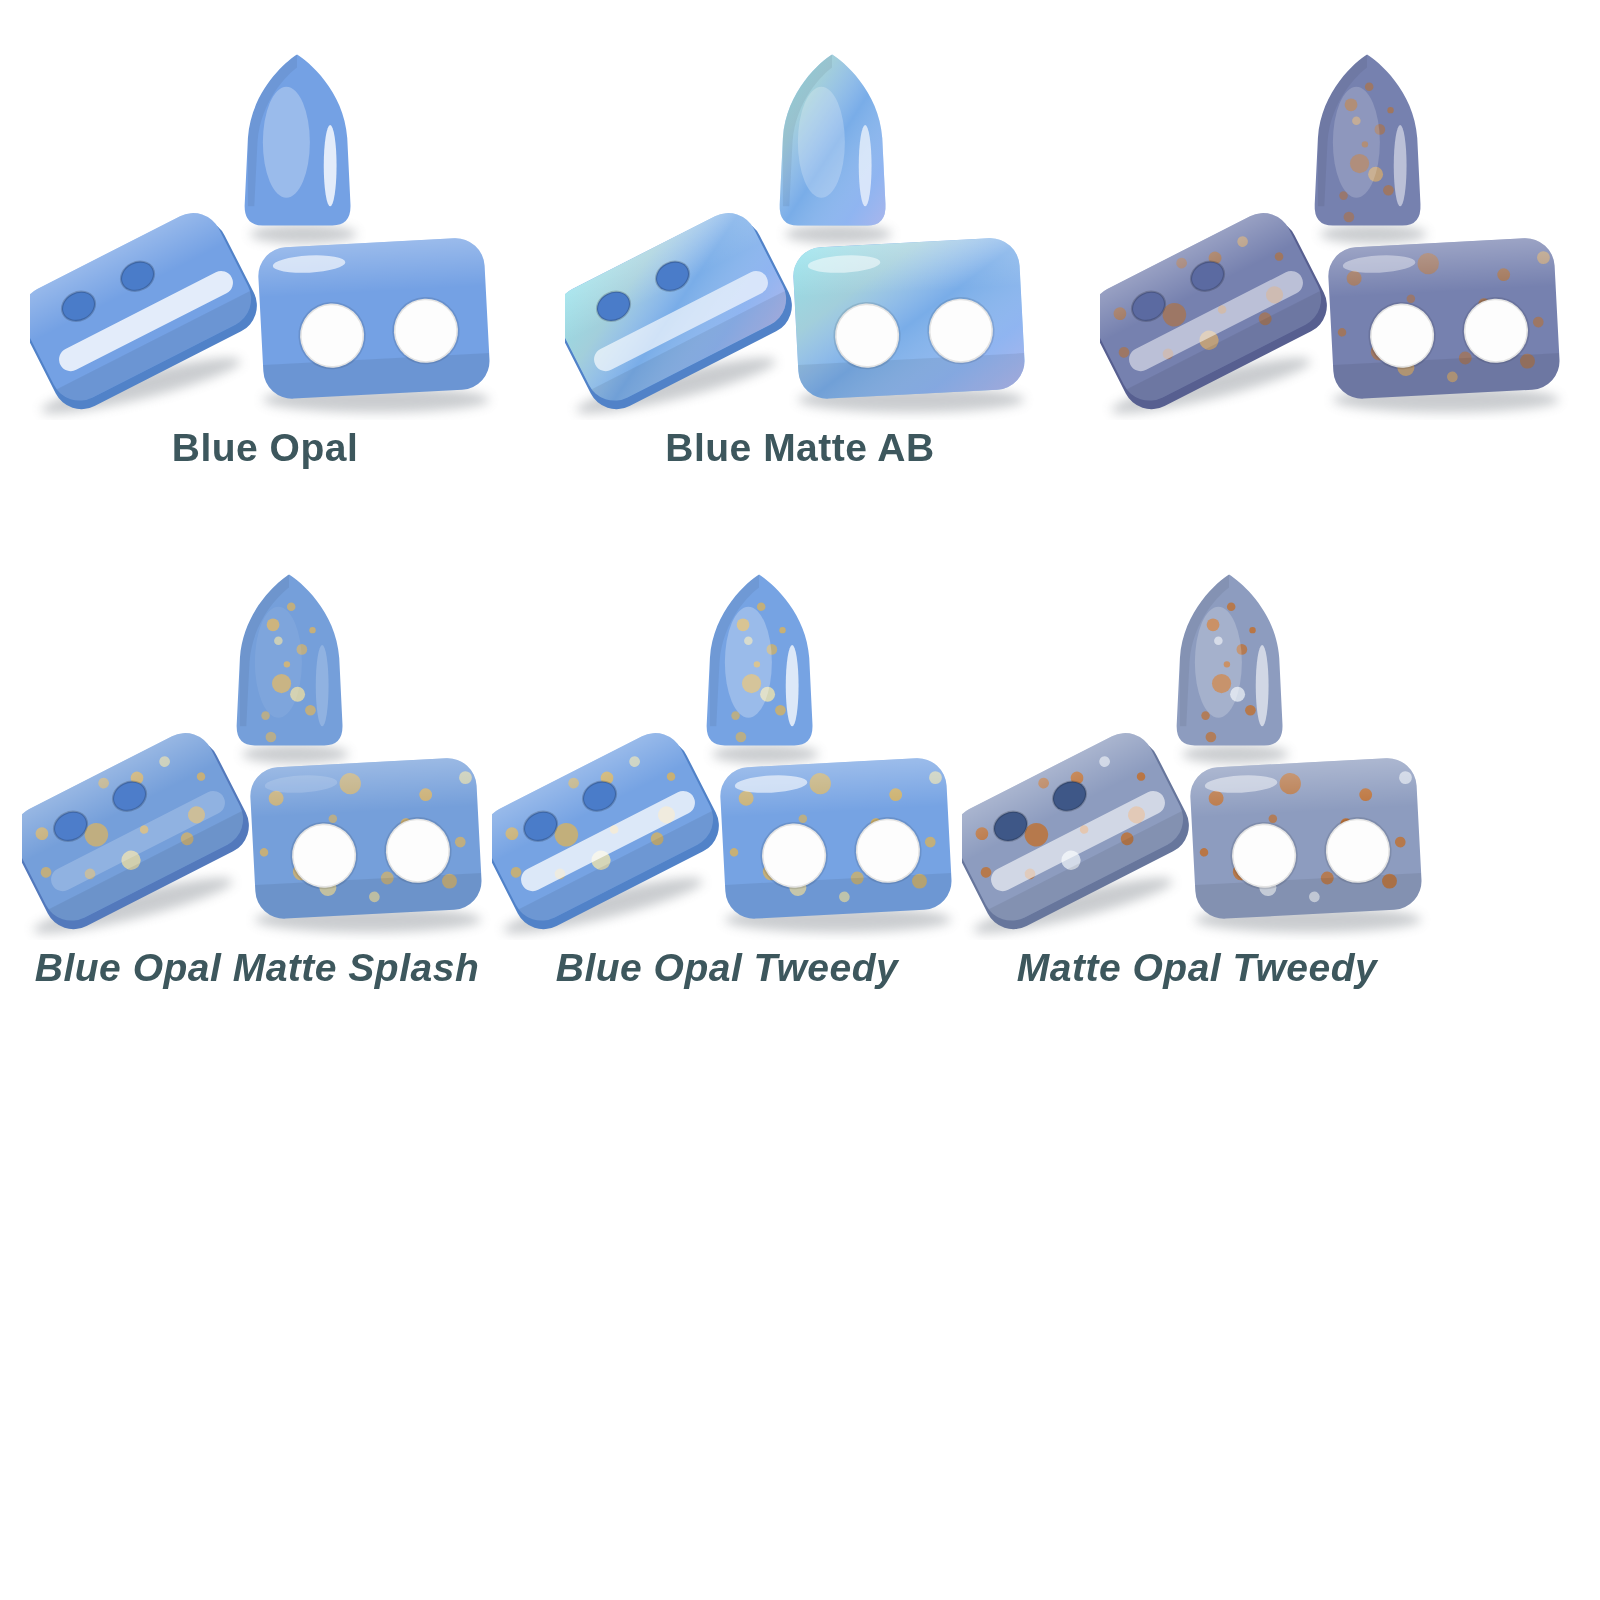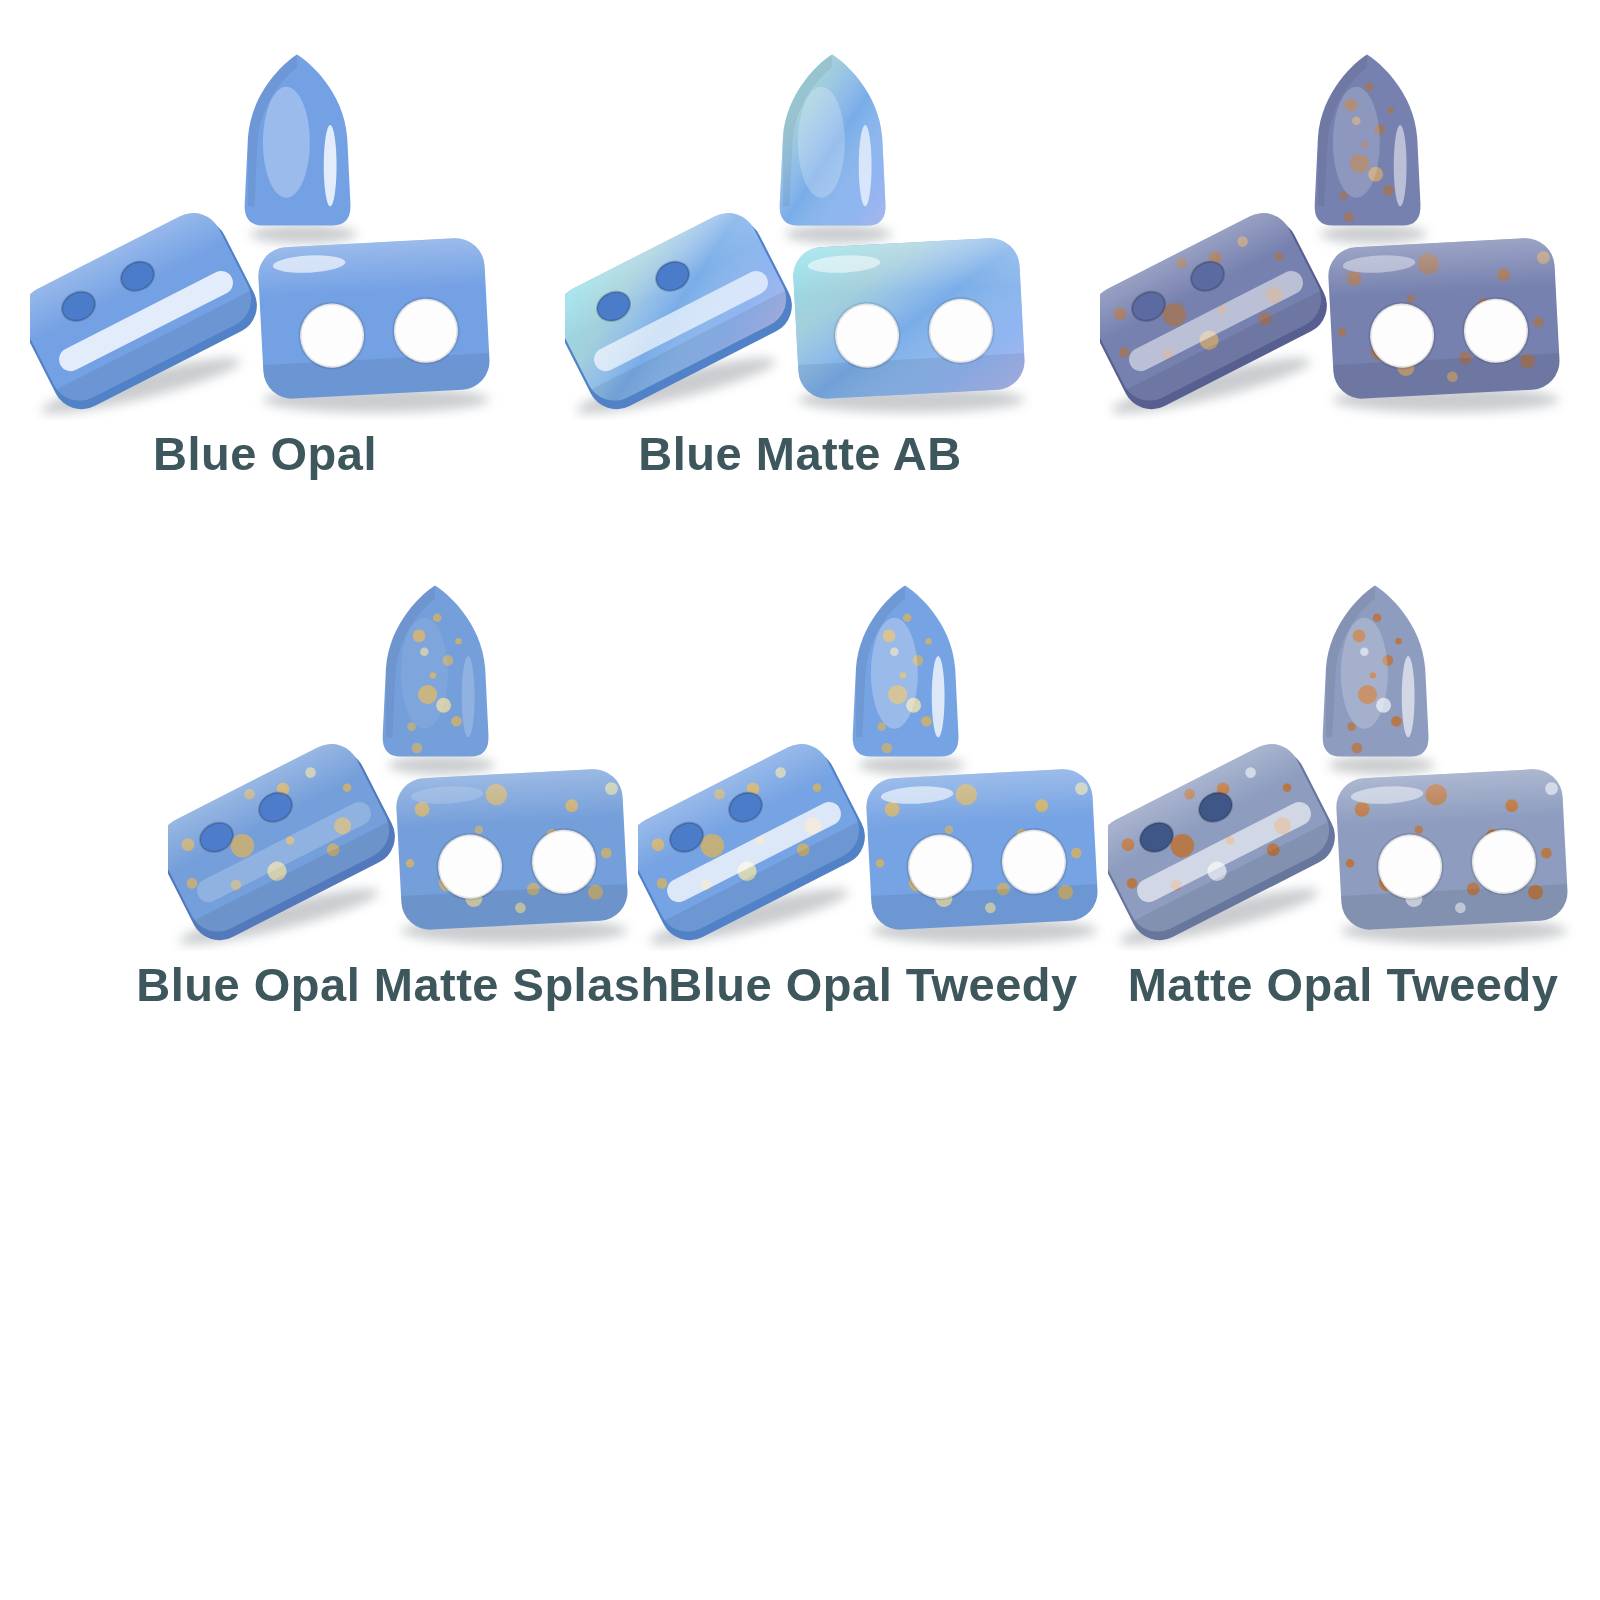--- a/index.html
+++ b/index.html
@@ -16,39 +16,39 @@
     height: 1600px;
     background: var(--page-bg, #ffffff);
     position: relative;
   }
   .row {
     display: flex;
     align-items: flex-start;
   }
   .row1 { justify-content: space-between; padding: 0 30px; margin-top: 46px; }
   .row2 { justify-content: center; gap: 150px; margin-top: 70px; }
-  .row3 { justify-content: flex-end; padding: 0 22px; margin-top: 96px; }
+  .row3 { justify-content: flex-start; padding: 0 22px; margin-top: 96px; font-style: italic; }
   figure.group {
     margin: 0;
     width: 470px;
     display: flex;
     flex-direction: column;
     align-items: center;
   }
   svg.cluster {
     width: 470px;
     height: 374px;
     display: block;
   }
   figcaption.label {
     margin-top: 6px;
     width: max-content;
     white-space: nowrap;
     text-align: center;
-    font-size: 47px;
+    font-size: 39px;
     font-weight: 700;
     letter-spacing: 0.5px;
     color: var(--label-color, #3d575d);
   }
   .defs-holder { position: absolute; width: 0; height: 0; overflow: hidden; }
 </style>
 </head>
 <body>
 
 <svg class="defs-holder" aria-hidden="true">

